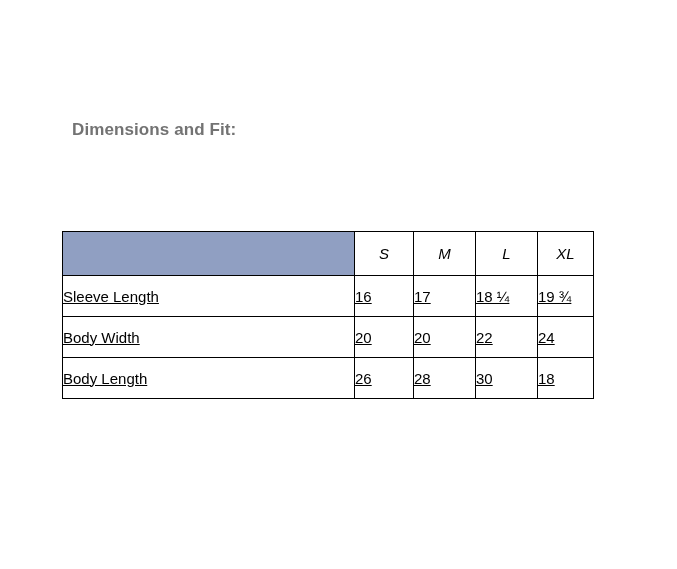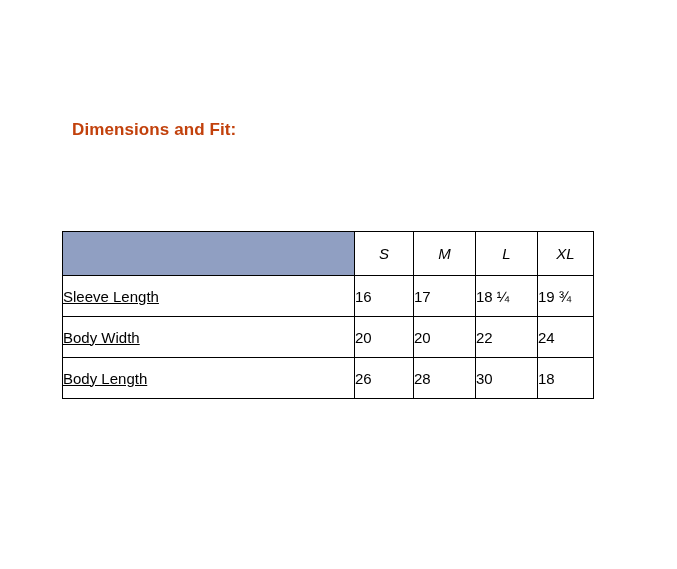--- a/index.html
+++ b/index.html
@@ -25,21 +25,21 @@
     background: #ffffff;
   }
 
   .heading {
     position: absolute;
     left: 72px;
     top: 120px;
     font-size: 17px;
     font-weight: bold;
     letter-spacing: 0.1px;
-    color: #c2410c;
+    color: #737373;
     white-space: nowrap;
   }
 
   .subtitle {
     position: absolute;
     left: 72px;
     top: 168px;
     font-size: 15px;
     font-weight: normal;
     color: #000000;
@@ -94,20 +94,21 @@
 
   .cell-label {
     text-align: left;
     padding-left: 10px;
     text-decoration: underline;
   }
 
   .cell-value {
     text-align: left;
     padding-left: 9px;
+    text-decoration: underline;
   }
 </style>
 </head>
 <body>
 
 <div class="page">
 
   <div class="heading">Dimensions and Fit:</div>
 
 

